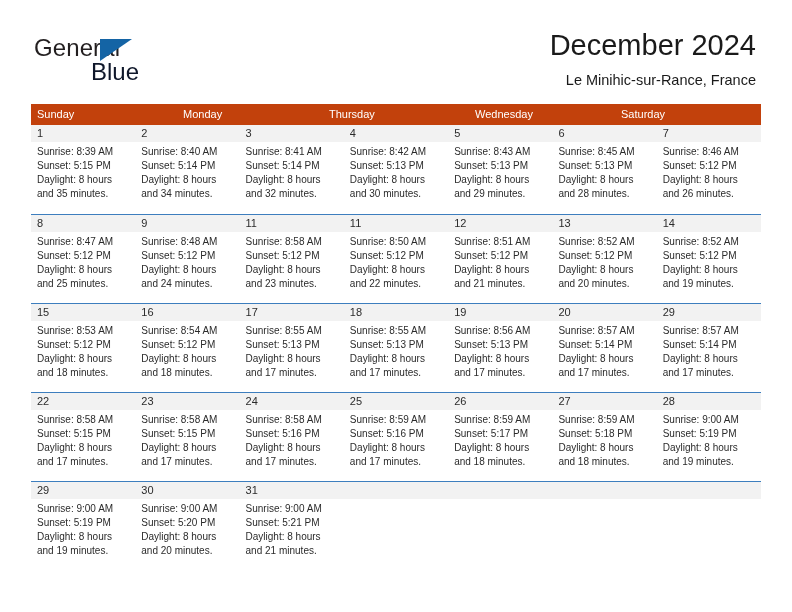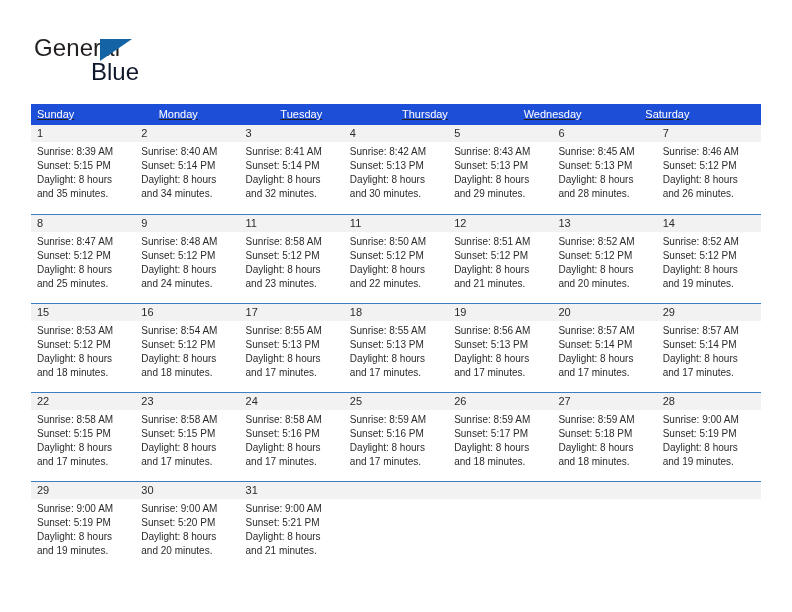--- a/index.html
+++ b/index.html
@@ -87,23 +87,22 @@
 
   
   .calendar {
     position: absolute;
     left: 31px;
     top: 104px;
     width: 730px;
   }
   .weekday-row {
     display: flex;
-    background: #1d4ed8;
+    background: #c2410c;
     height: 21px;
-    text-decoration: underline;
   }
   .weekday {
     flex: 1 1 0;
     color: #ffffff;
     font-size: 11px;
     line-height: 21px;
     padding-left: 6px;
     box-sizing: border-box;
     white-space: nowrap;
   }
@@ -159,28 +158,31 @@
 <div class="page">
 
   <div class="header">
 
     <div class="brand">
       <span class="brand-general">General</span>
       <span class="brand-tri"></span>
       <span class="brand-blue">Blue</span>
     </div>
 
+    <div class="title-block">
+      <div class="cal-title">December 2024</div>
+      <div class="cal-subtitle">Le Minihic-sur-Rance, France</div>
+    </div>
 
   </div>
 
   <div class="calendar">
     <div class="weekday-row" id="weekday-row">
         <div class="weekday">Sunday</div>
         <div class="weekday">Monday</div>
-        <div class="weekday">Tuesday</div>
         <div class="weekday">Thursday</div>
         <div class="weekday">Wednesday</div>
         <div class="weekday">Saturday</div>
       </div>
     <div id="weeks-container">
         <div class="week-row">
           <div class="numband"></div>
           <div class="day-cell">
             <div class="day-num">1</div>
             <div class="day-lines">

